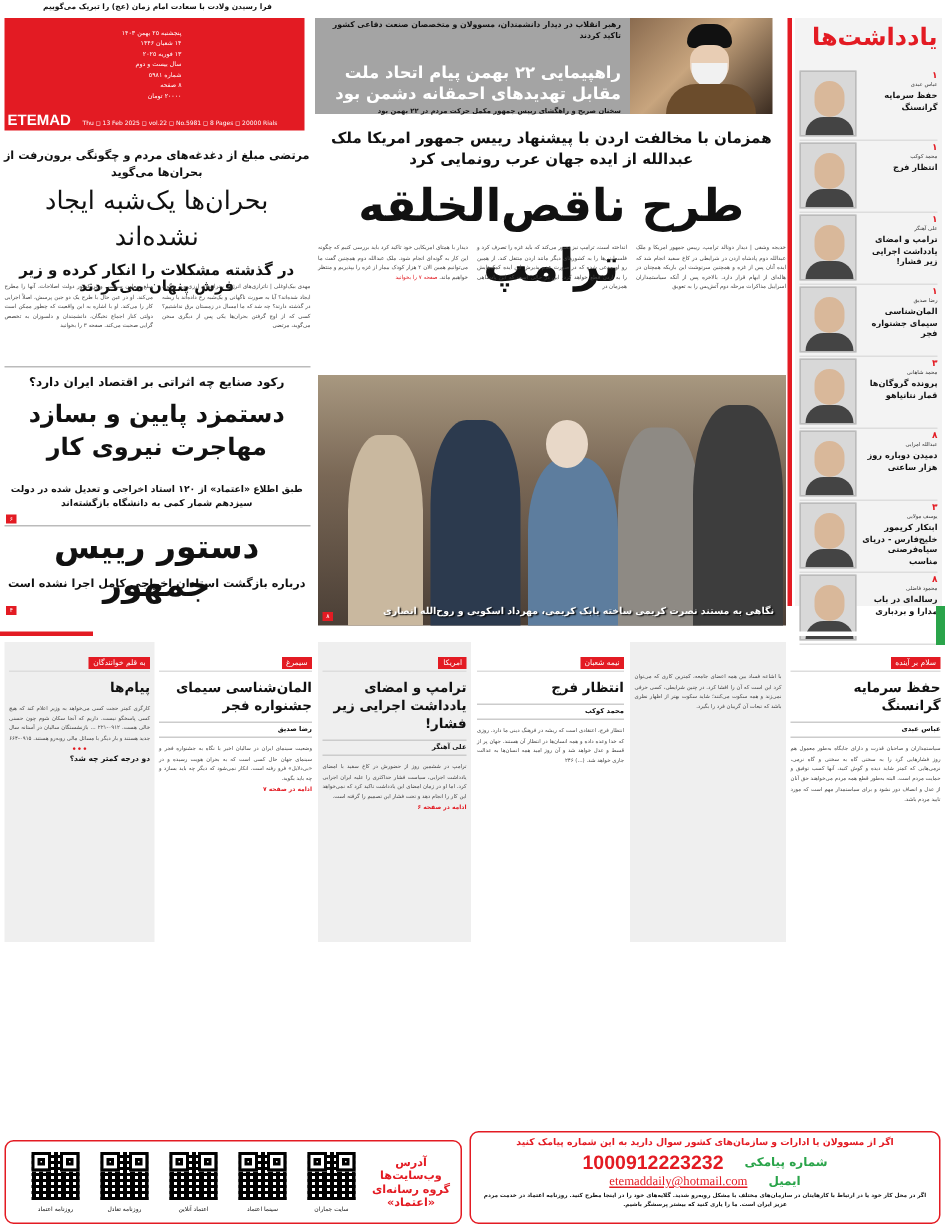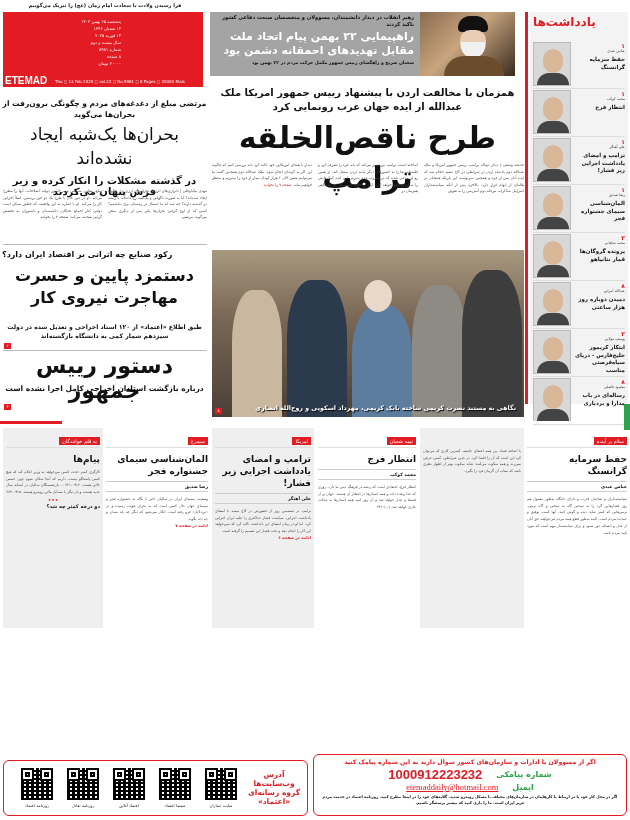--- a/index.html
+++ b/index.html
@@ -15,21 +15,21 @@
   .mast { left: 3px; top: 12px; width: 200px; height: 75px; background: #e31b23; overflow: hidden; }
   .mast .logo { position: absolute; left: 14px; top: 2px; font-size: 52px; font-weight: bold; color: #fff; letter-spacing: -3px;
     text-shadow: 2px 2px 0 #000, -1px -1px 0 #000; font-family: "DejaVu Serif", serif; }
   .mast .dates { position: absolute; left: 58px; top: 6px; font-size: 4.2px; color: #fff; line-height: 7px; text-align: right; direction: rtl; width: 60px; }
   .mast .eng { position: absolute; left: 2px; bottom: 1px; direction: ltr; color: #fff; font-size: 10px; font-family: "Liberation Sans", sans-serif; font-weight: bold; }
   .mast .engline { position: absolute; left: 52px; bottom: 3px; direction: ltr; color: #fff; font-size: 4px; white-space: nowrap; }
 
   
   .banner { left: 210px; top: 12px; width: 210px; height: 64px; background: #a4a4a4; padding: 2px 6px; }
   .banner .kicker { font-size: 5.2px; font-weight: bold; line-height: 7px; }
-  .banner .title { font-size: 11px; color: #fff; font-weight: bold; line-height: 14px; margin-top: 2px; }
+  .banner .title { font-size: 11px; color: #fff; font-weight: bold; line-height: 14px; margin-top: 14px; }
   .banner .sub { font-size: 4.5px; font-weight: bold; margin-top: 2px; }
   .banner-photo { left: 420px; top: 12px; width: 95px; height: 64px; background: linear-gradient(135deg,#8a6b4f 0%,#c8a57e 45%,#3a2b20 100%); }
   .banner-photo .turban { position:absolute; left:38px; top:4px; width:30px; height:16px; background:#111; border-radius: 12px 12px 4px 4px; }
   .banner-photo .face { position:absolute; left:40px; top:18px; width:26px; height:24px; background:#e8cdb4; border-radius:10px; }
   .banner-photo .beard { position:absolute; left:41px; top:30px; width:24px; height:16px; background:#f1f1f1; border-radius:0 0 12px 12px; }
   .banner-photo .robe { position:absolute; left:24px; top:44px; width:60px; height:20px; background:#6b4c2c; border-radius:20px 20px 0 0; }
 
   
   .vrule { left: 525px; top: 12px; width: 3px; height: 392px; background: #e31b23; }
 
@@ -47,30 +47,30 @@
   .lead-photo .pg { position:absolute; left: 3px; bottom: 3px; width: 7px; height: 6px; background:#e31b23; color:#fff; font-size: 4px; text-align:center; line-height: 6px; }
 
   
   .l-kicker { left: 2px; top: 98px; width: 205px; text-align: center; font-size: 7.5px; font-weight: bold; line-height: 11px; }
   .l-title { left: 2px; top: 122px; width: 205px; text-align: center; font-size: 17px; font-weight: normal; line-height: 24px; }
   .l-sub { left: 2px; top: 175px; width: 205px; text-align: center; font-size: 10px; font-weight: bold; }
   .l-body { left: 3px; top: 188px; width: 204px; display: flex; gap: 6px; }
   .l-body .col { flex:1; font-size: 3.7px; line-height: 6.6px; color:#444; text-align: justify; }
   .hr { height: 1px; background: #bbb; }
 
-  .s2-kicker { left: 2px; top: 250px; width: 205px; text-align:left; font-size: 8px; font-weight: bold; }
+  .s2-kicker { left: 2px; top: 250px; width: 205px; text-align:center; font-size: 8px; font-weight: bold; }
   .s2-title { left: 2px; top: 265px; width: 205px; text-align:center; font-size: 16px; font-weight: bold; line-height: 22px; }
   .s2-sub { left: 2px; top: 322px; width: 205px; text-align:center; font-size: 6.2px; font-weight: bold; line-height: 9px; }
   .s3-title { left: 2px; top: 353px; width: 205px; text-align:center; font-size: 22px; font-weight: bold; }
   .s3-sub { left: 2px; top: 383px; width: 205px; text-align:center; font-size: 7.5px; font-weight: bold; line-height: 11px; }
   .pgbox { width: 7px; height: 6px; background:#e31b23; color:#fff; font-size:4px; line-height:6px; text-align:center; }
 
   
   .notes { left: 530px; top: 12px; width: 98px; height: 392px; background: #f3f3f3; padding: 3px 3px; }
-  .notes-title { text-align: left; color: #e31b23; font-size: 12px; font-weight: bold; margin-bottom: 13px; }
+  .notes-title { text-align: right; color: #e31b23; font-size: 16px; font-weight: bold; margin-bottom: 13px; }
   .note { display: flex; height: 47px; margin-bottom: 1px; border-bottom: 1px solid #ddd; }
   .note .txt { flex: 1; text-align: right; padding-left: 2px; }
   .note .num { color: #e31b23; font-size: 6px; font-weight: bold; line-height: 7px; }
   .note .auth { font-size: 3.6px; color: #333; line-height: 5px; }
   .note .head { font-size: 5.5px; font-weight: bold; line-height: 7.5px; margin-top: 2px; }
   .note .ph { width: 38px; height: 44px; border: 1px solid #bbb; position: relative; overflow: hidden; background: #d8d8d8; }
   .note .ph .hd { position:absolute; left: 9px; top: 6px; width: 20px; height: 24px; border-radius: 10px; background: #d9b89a; }
   .note .ph .bd { position:absolute; left: 3px; top: 30px; width: 32px; height: 16px; border-radius: 12px 12px 0 0; background: #444; }
 
   
@@ -162,21 +162,21 @@
 <div class="abs l-kicker">مرتضی مبلغ از دغدغه‌های مردم و چگونگی برون‌رفت از بحران‌ها می‌گوید</div>
 <div class="abs l-title">بحران‌ها یک‌شبه ایجاد نشده‌اند</div>
 <div class="abs l-sub">در گذشته مشکلات را انکار کرده و زیر فرش پنهان می‌کردند</div>
 <div class="abs l-body">
   <div class="col">مهدی بیک‌اوغلی | ناترازی‌های انرژی، بحران‌های ارزی و... چگونه ایجاد شده‌اند؟ آیا به صورت ناگهانی و یک‌شبه رخ داده‌اند یا ریشه در گذشته دارند؟ چه شد که ما امسال در زمستان برق نداشتیم؟ کسی که از اوج گرفتن بحران‌ها یکی پس از دیگری سخن می‌گوید، مرتضی</div>
   <div class="col">مبلغ، معاون سیاسی وزیر کشور دولت اصلاحات، آنها را مطرح می‌کند. او در عین حال با طرح یک دو جین پرسش، اصلاً اجرایی کار را می‌کند. او با اشاره به این واقعیت که چطور ممکن است دولتی کنار اجماع نخبگان، دانشمندان و دلسوزان به تخصص گرایی صحبت می‌کند. صفحه ۳ را بخوانید</div>
 </div>
 <div class="abs hr" style="left:3px;top:244px;width:204px;"></div>
 
 <div class="abs s2-kicker">رکود صنایع چه اثراتی بر اقتصاد ایران دارد؟</div>
-<div class="abs s2-title">دستمزد پایین و حسرت مهاجرت نیروی کار</div>
+<div class="abs s2-title">دستمزد پایین و بسازد مهاجرت نیروی کار</div>
 <div class="abs s2-sub">طبق اطلاع «اعتماد» از ۱۲۰ استاد اخراجی و تعدیل شده در دولت سیزدهم شمار کمی به دانشگاه بازگشته‌اند</div>
 <div class="abs pgbox" style="left:4px;top:343px;">۶</div>
 <div class="abs hr" style="left:3px;top:350px;width:204px;"></div>
 <div class="abs s3-title">دستور رییس جمهور</div>
 <div class="abs s3-sub">درباره بازگشت استادان اخراجی کامل اجرا نشده است</div>
 <div class="abs pgbox" style="left:4px;top:404px;">۴</div>
 
 <div class="abs notes">
   <div class="notes-title">یادداشت‌ها</div>
   <div class="note">

